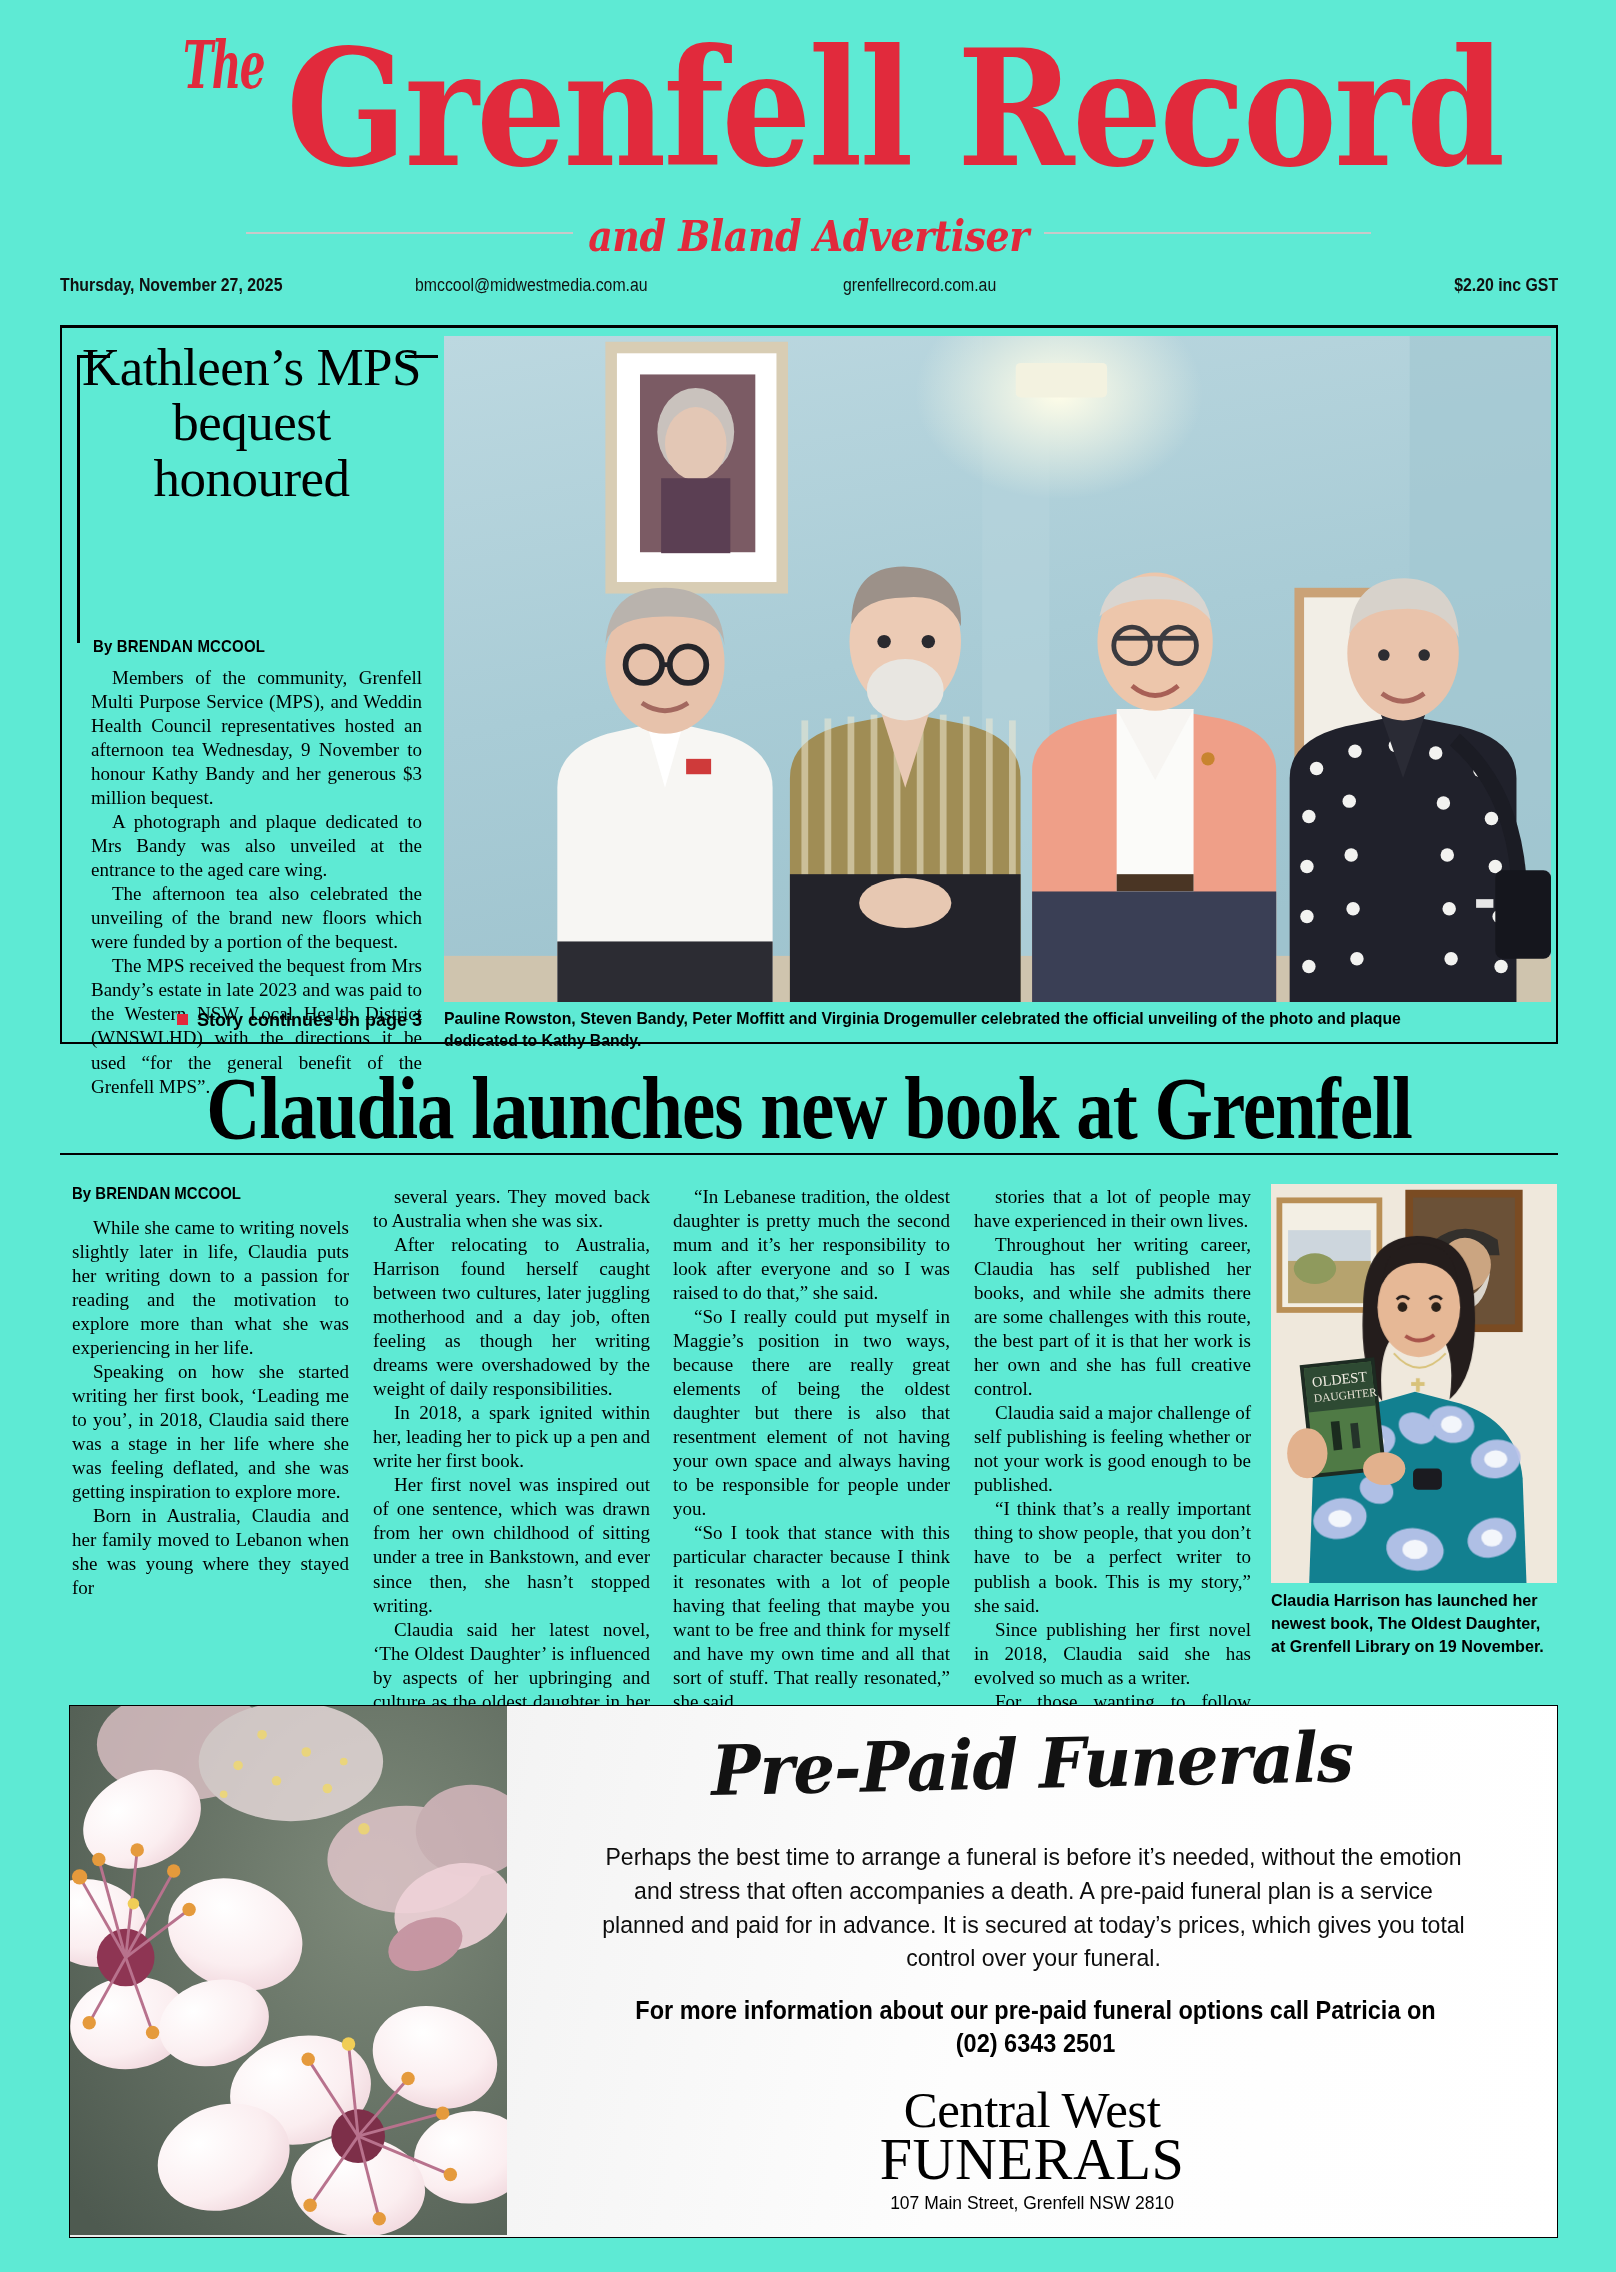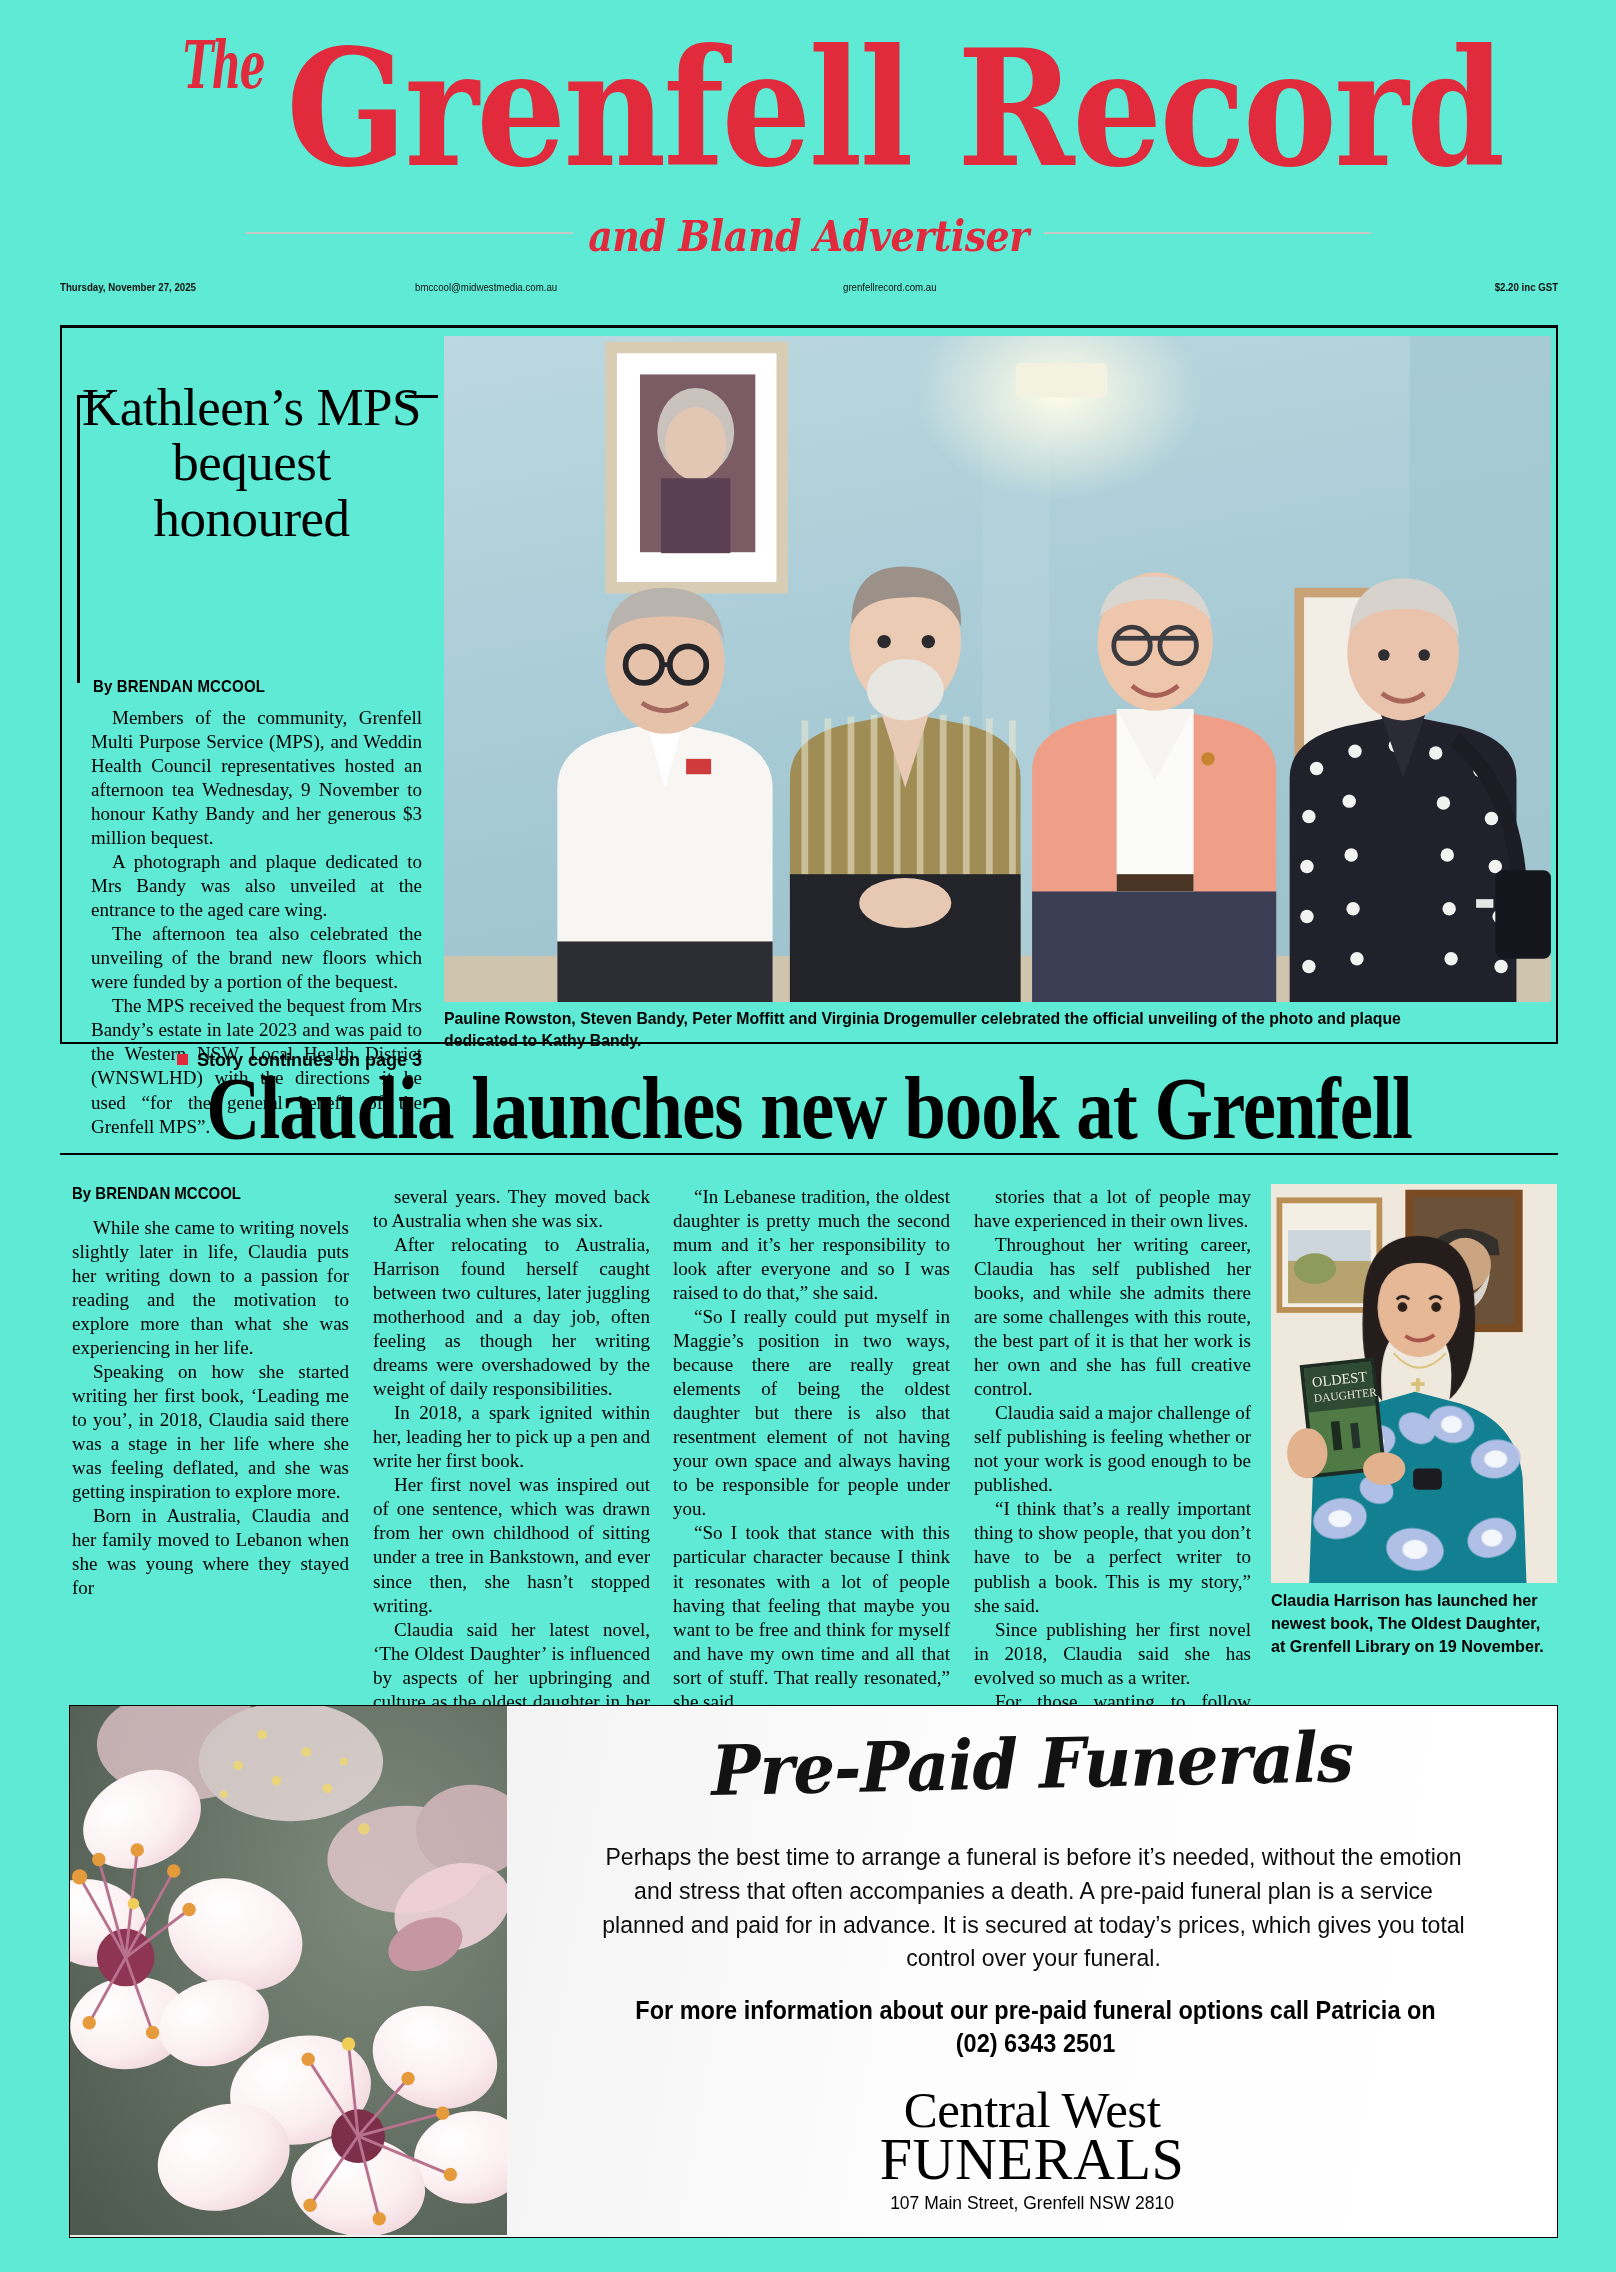--- a/index.html
+++ b/index.html
@@ -57,23 +57,23 @@
     transform: scaleY(1.12);
   }
   .mast-rule-l, .mast-rule-r {
     position: absolute; top: 232px; height: 1.9px; background: #c9c9c9;
   }
   .mast-rule-l { left: 246px; width: 327px; }
   .mast-rule-r { right: 246px; width: 327px; }
 
   
   .infobar {
-    position: absolute; left: 60px; top: 281px; width: 1498px; height: 37px;
-    font-family: "Liberation Sans", sans-serif;
-    font-size: 11px;
+    position: absolute; left: 60px; top: 275px; width: 1498px; height: 37px;
+    font-family: "Liberation Sans", sans-serif;
+    font-size: 18px;
     color: #111;
   }
   .infobar .ib-date {
     position: absolute; left: 0; top: 0; font-weight: 700;
     transform: scaleX(0.88); transform-origin: left top;
   }
   .infobar .ib-email {
     position: absolute; left: 355px; top: 0;
     transform: scaleX(0.88); transform-origin: left top;
   }
@@ -91,21 +91,21 @@
   }
 
   
   .s1 {
     position: absolute; left: 60px; top: 328px; width: 1498px; height: 716px;
     border-left: 2.9px solid #000;
     border-right: 2.9px solid #000;
     border-bottom: 2.9px solid #000;
   }
   .s1-left {
-    position: absolute; left: 0px; top: 0px; width: 379px; height: 713px; margin-top: 40px;
+    position: absolute; left: 0px; top: 0px; width: 379px; height: 713px;
   }
   .hl1-wrap {
     position: absolute; left: 19px; top: 11.5px; width: 341px;
   }
   .hl1 {
     font-family: "Liberation Serif", serif;
     font-size: 53px;
     line-height: 1.05;
     text-align: center;
     color: #000;

